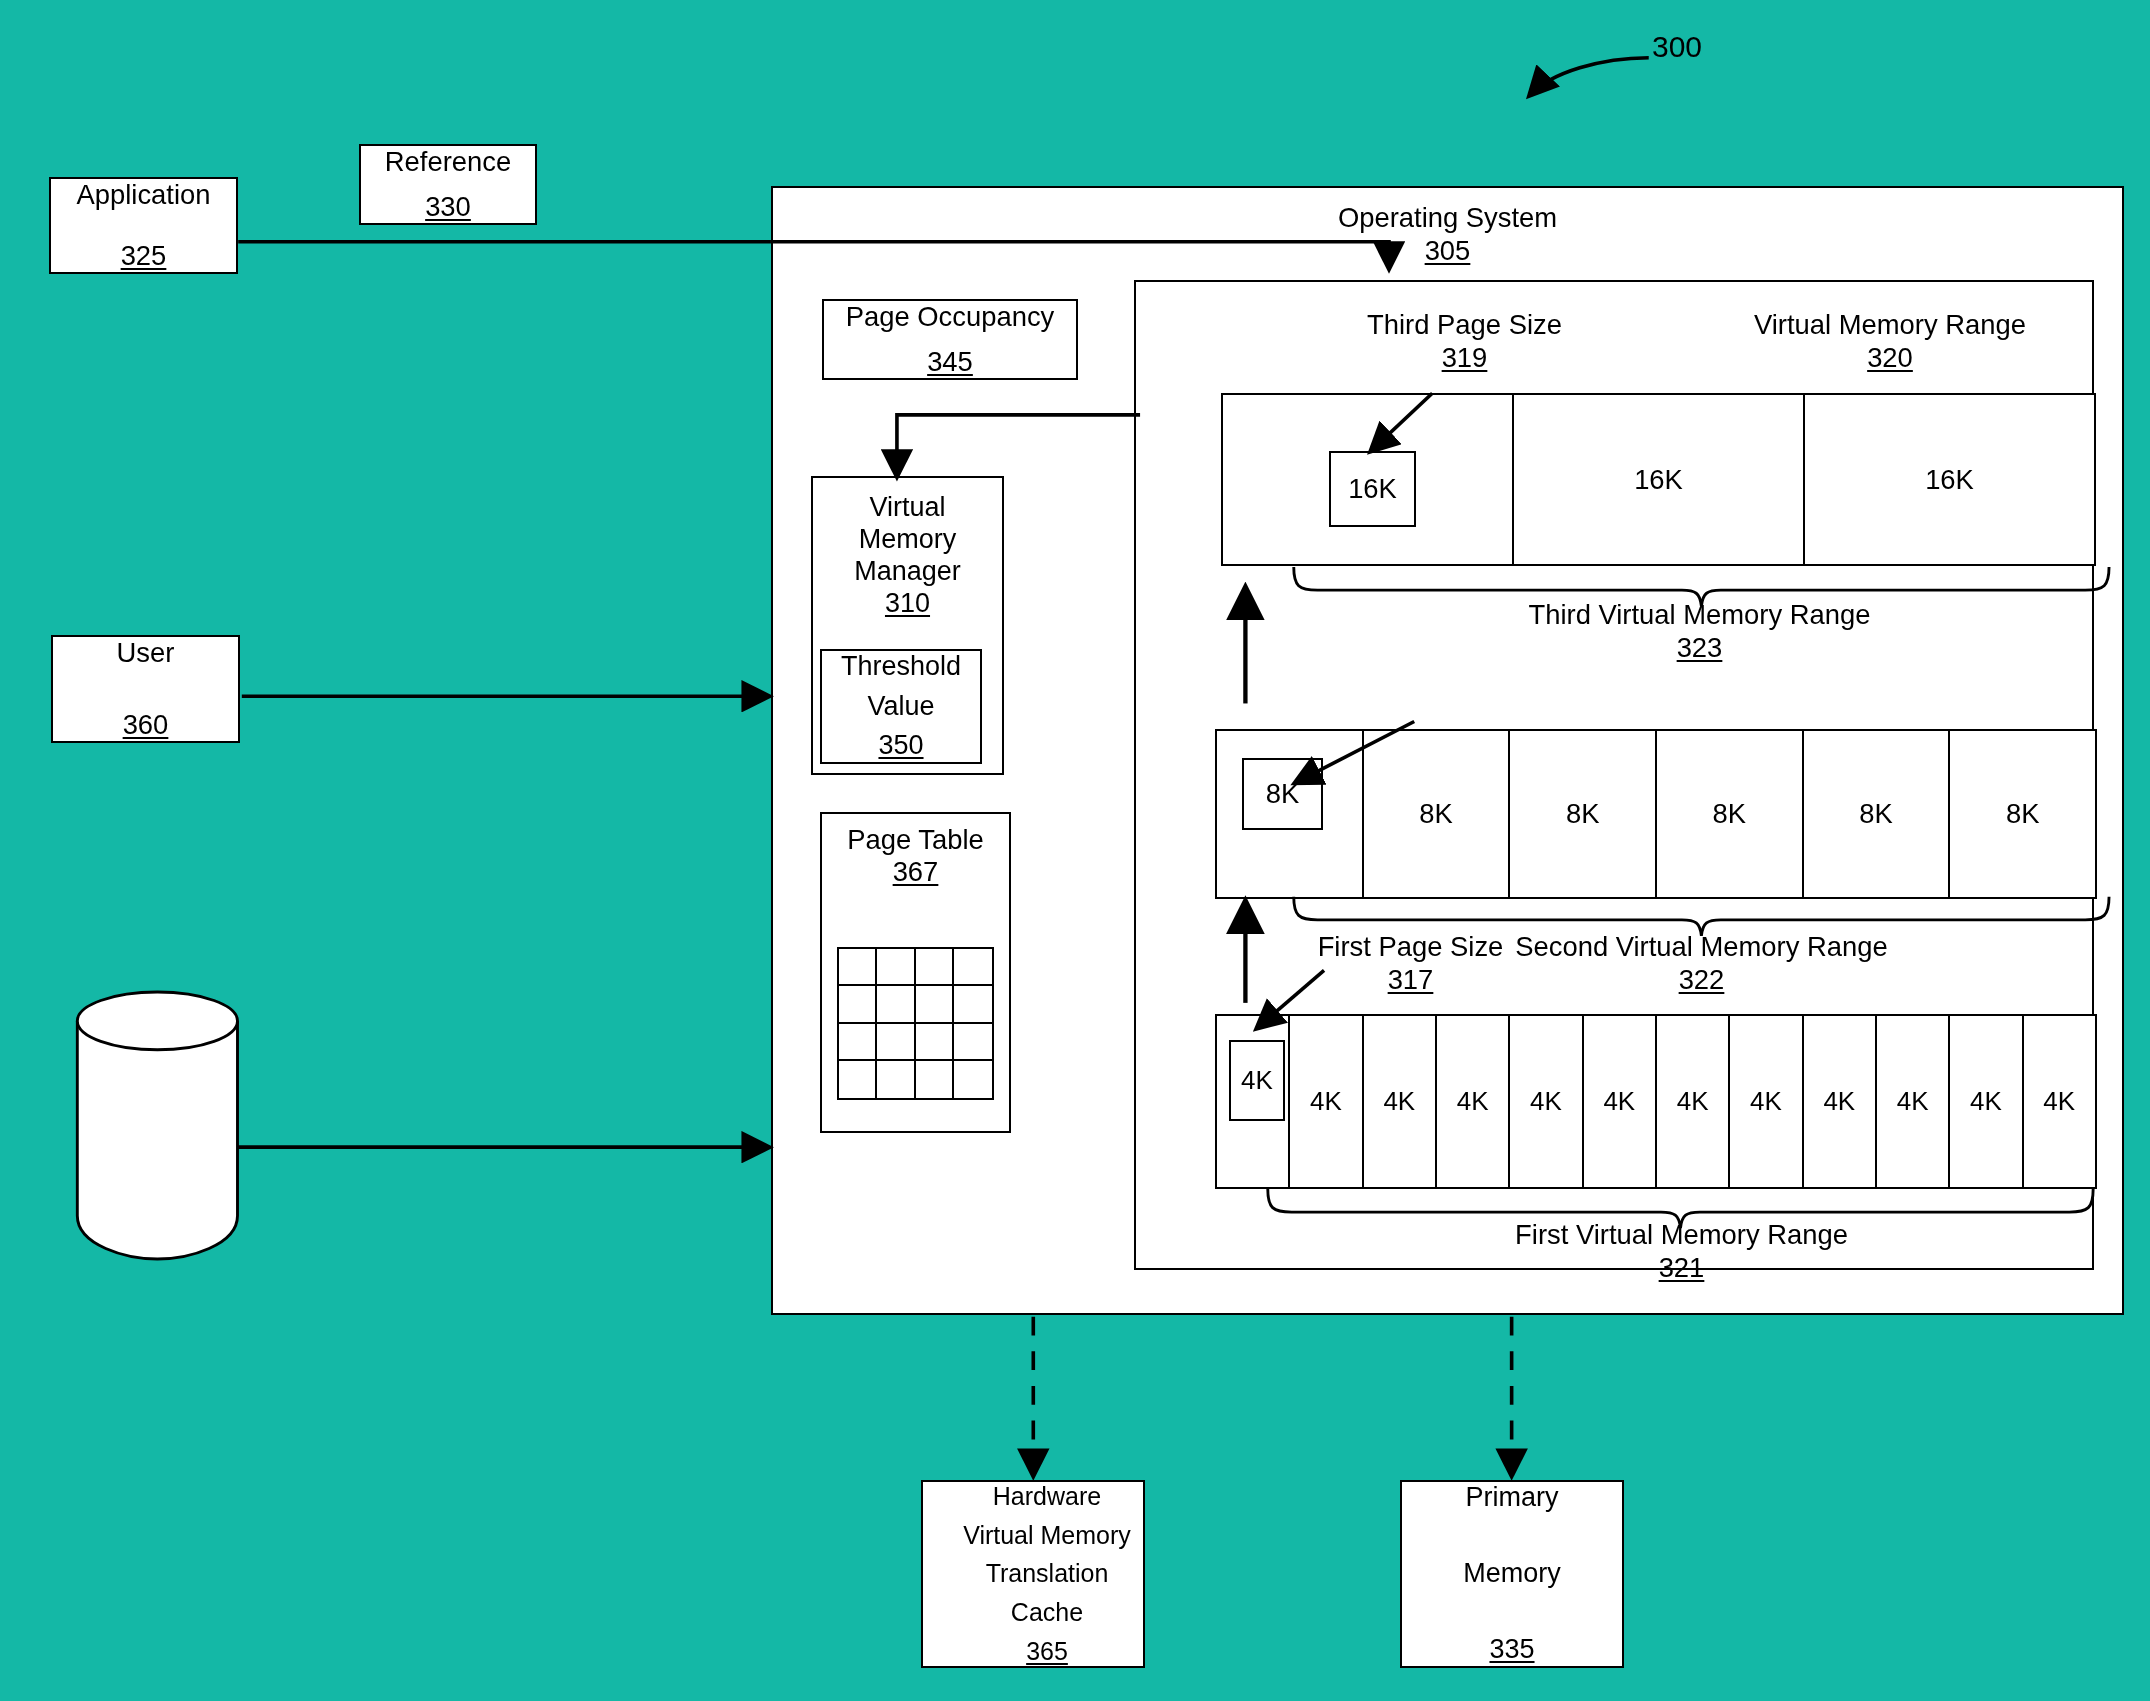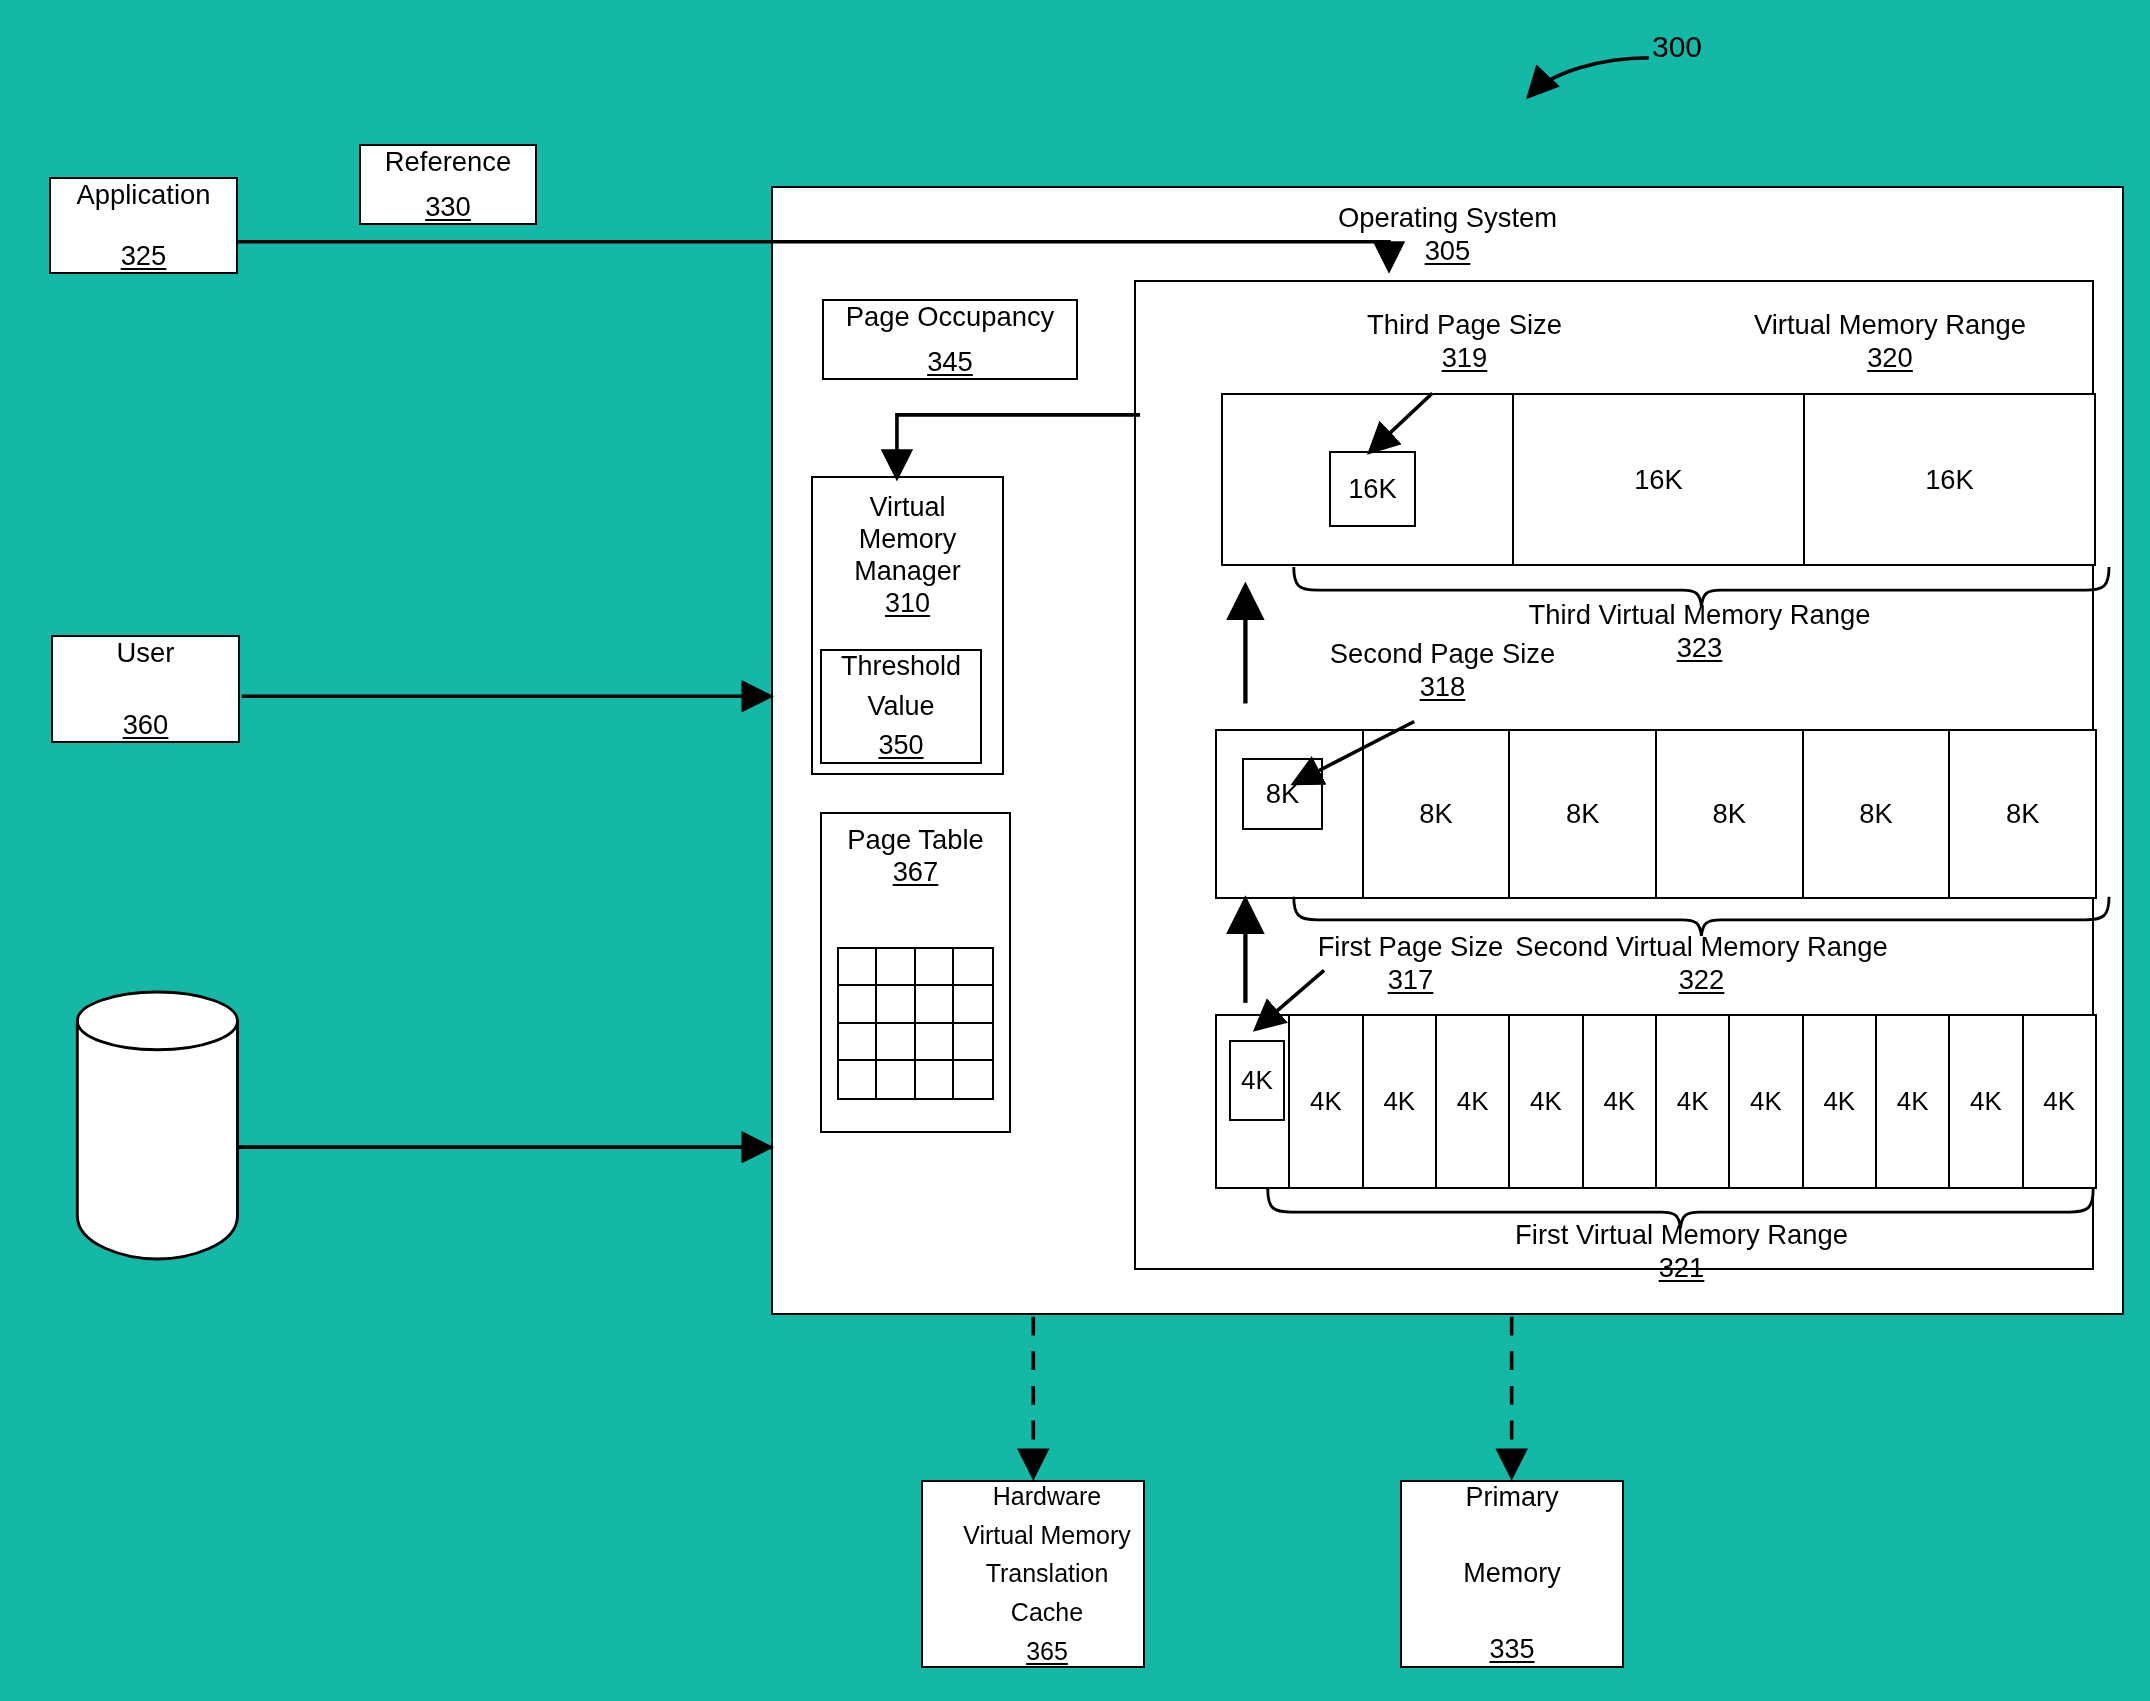--- a/index.html
+++ b/index.html
@@ -258,24 +258,20 @@
   </div>
   <div class="hl" style="left:1329px; top:451px; width:87px; height:76px; font-size:27.4px;">
     <span>16K</span>
   </div>
 
   <div class="plain" style="left:1476px; top:599px; width:447px; font-size:27.4px;">
     <span class="lbl">Third Virtual Memory Range</span>
     <span class="num">323</span>
   </div>
 
-  <div class="plain" style="left:1291px; top:638px; width:303px; font-size:27.4px;">
-    <span class="lbl">Second Page Size</span>
-    <span class="num">318</span>
-  </div>
 
   <div class="cellrow" style="left:1215px; top:729px; width:882px; height:170px; font-size:27.4px;">
     <div class="cell">
       <span>8K</span>
     </div>
     <div class="cell">
       <span>8K</span>
     </div>
     <div class="cell">
       <span>8K</span>

